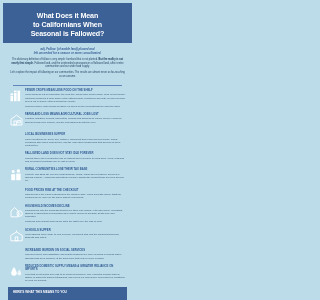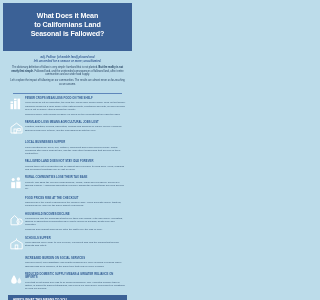--- a/index.html
+++ b/index.html
@@ -8,21 +8,21 @@
     background:#bcdcea;
     font-family:"Liberation Sans", sans-serif;
     -webkit-font-smoothing:antialiased;
   }
   .page{position:relative;width:135px;height:300px;box-sizing:border-box;padding:0 3px;}
 
   
   .header{
     background:#3b6196;
     margin:3px 0 0 0;
-    padding:9px 6px 12px 6px;
+    padding:9px 6px 4px 6px;
     text-align:center;
   }
   .header h1{
     margin:0;color:#ffffff;font-weight:bold;
     font-size:7.1px;line-height:9px;letter-spacing:-0.1px;
   }
 
   
   .intro{padding:4px 7px 2px 7px;text-align:center;}
   .intro .lede{
@@ -70,21 +70,21 @@
   }
 </style>
 </head>
 <body>
 
 <div class="page">
 
   <div class="header">
     <h1>
       <span>What Does it Mean</span><br>
-      <span>to Californians Land</span><br>
+      <span>to Californians When</span><br>
       <span>Seasonal is Fallowed?</span>
     </h1>
   </div>
 
   <div class="intro">
     <div class="lede">
       <span>adj. Fallow: (of arable land) plowed and</span><br>
       <span>left unseeded for a season or more; uncultivated.</span>
     </div>
     <p><span>The dictionary definition of fallow is very simple: farmland that is not planted. </span><b>But the reality is not nearly that simple.</b><span> Fallowed land, and the unintended consequences of fallowed land, affect entire communities and our wider food supply.</span></p>

